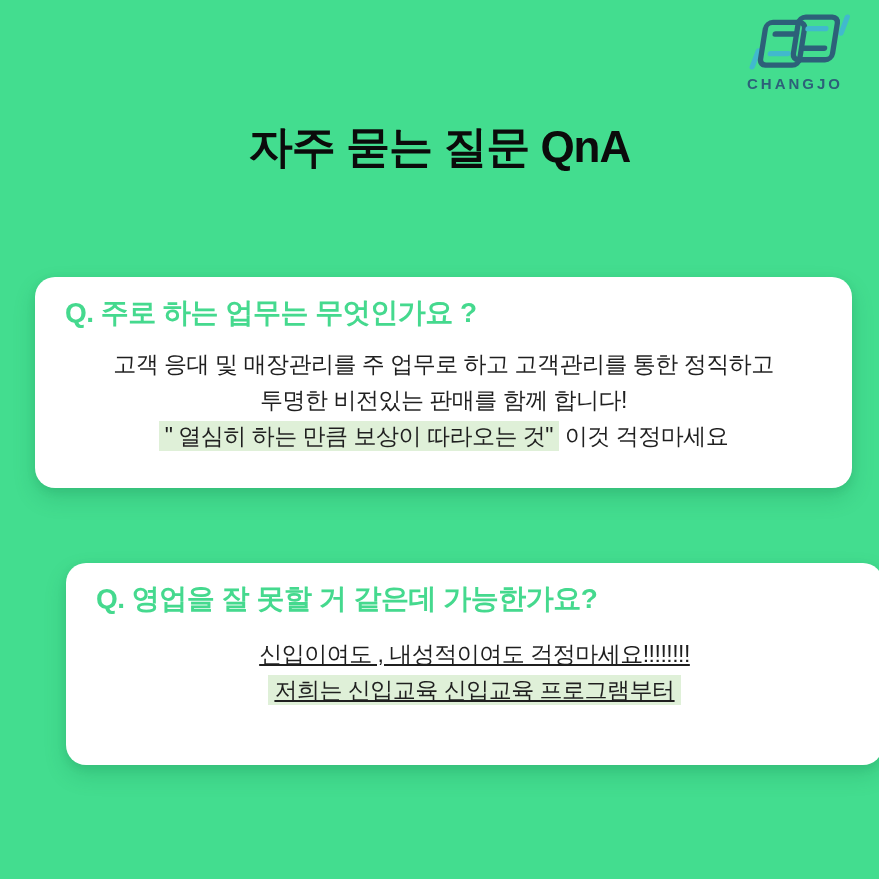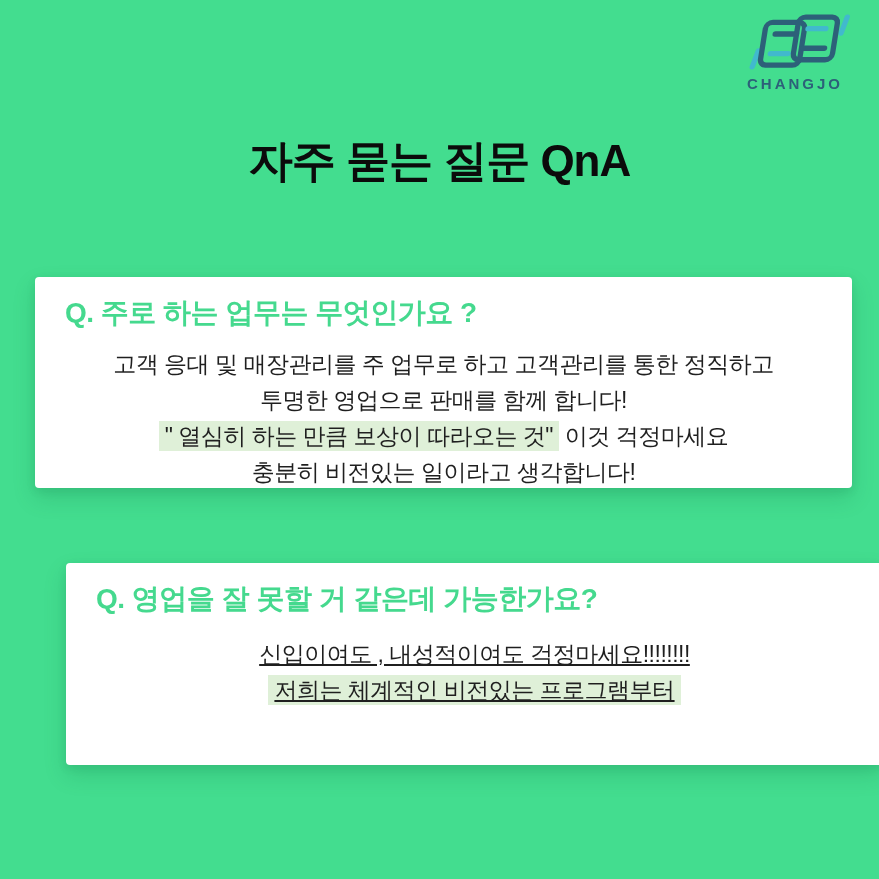--- a/index.html
+++ b/index.html
@@ -15,29 +15,29 @@
     position:absolute;top:10px;right:16px;width:136px;
     text-align:center;
   }
   .logo svg{width:120px;height:64px;display:block;margin:0 auto;}
   .brand{
     font-size:15px;font-weight:700;letter-spacing:3px;
     color:#2d6079;margin-top:1px;
   }
   
   .title{
-    position:absolute;top:132px;left:0;width:100%;margin:0;
+    position:absolute;top:118px;left:0;width:100%;margin:0;
     text-align:center;
     font-size:44px;font-weight:900;color:#0b0b0b;
     letter-spacing:-1px;
   }
   
   .card{
     position:absolute;left:35px;width:817px;
-    background:#ffffff;border-radius:4px;
+    background:#ffffff;border-radius:20px;
     box-shadow:0 10px 22px rgba(16,110,66,.20),0 3px 8px rgba(16,110,66,.12);
     box-sizing:border-box;
   }
   .card1{top:277px;height:211px;}
   .card2{top:563px;height:202px;margin-left:31px;}
   .question{
     margin:0;padding:17px 0 0 30px;
     font-size:28px;font-weight:800;
     color:#45d98e;letter-spacing:-0.5px;
   }
@@ -76,27 +76,26 @@
     </svg>
     <div class="brand">CHANGJO</div>
   </div>
 
   <h1 class="title">자주 묻는 질문 QnA</h1>
 
   <section class="card card1">
     <h2 class="question">Q. 주로 하는 업무는 무엇인가요 ?</h2>
     <div class="answer">
       <div>고객 응대 및 매장관리를 주 업무로 하고 고객관리를 통한 정직하고</div>
-      <div>투명한 영업으로 판매를 함께 합니다!</div>
+      <div>투명한 비전있는 판매를 함께 합니다!</div>
       <div><span class="hl">" 열심히 하는 만큼 보상이 따라오는 것"</span><span> 이것 걱정마세요</span></div>
-      <div>충분히 비전있는 일이라고 생각합니다!</div>
     </div>
   </section>
 
   <section class="card card2">
     <h2 class="question">Q. 영업을 잘 못할 거 같은데 가능한가요?</h2>
     <div class="answer">
       <div>신입이여도 , 내성적이여도 걱정마세요!!!!!!!!</div>
-      <div><span class="hl">저희는 체계적인 비전있는 프로그램부터</span></div>
+      <div><span class="hl">저희는 신입교육 신입교육 프로그램부터</span></div>
     </div>
   </section>
 
 </div>
 
 </body></html>

